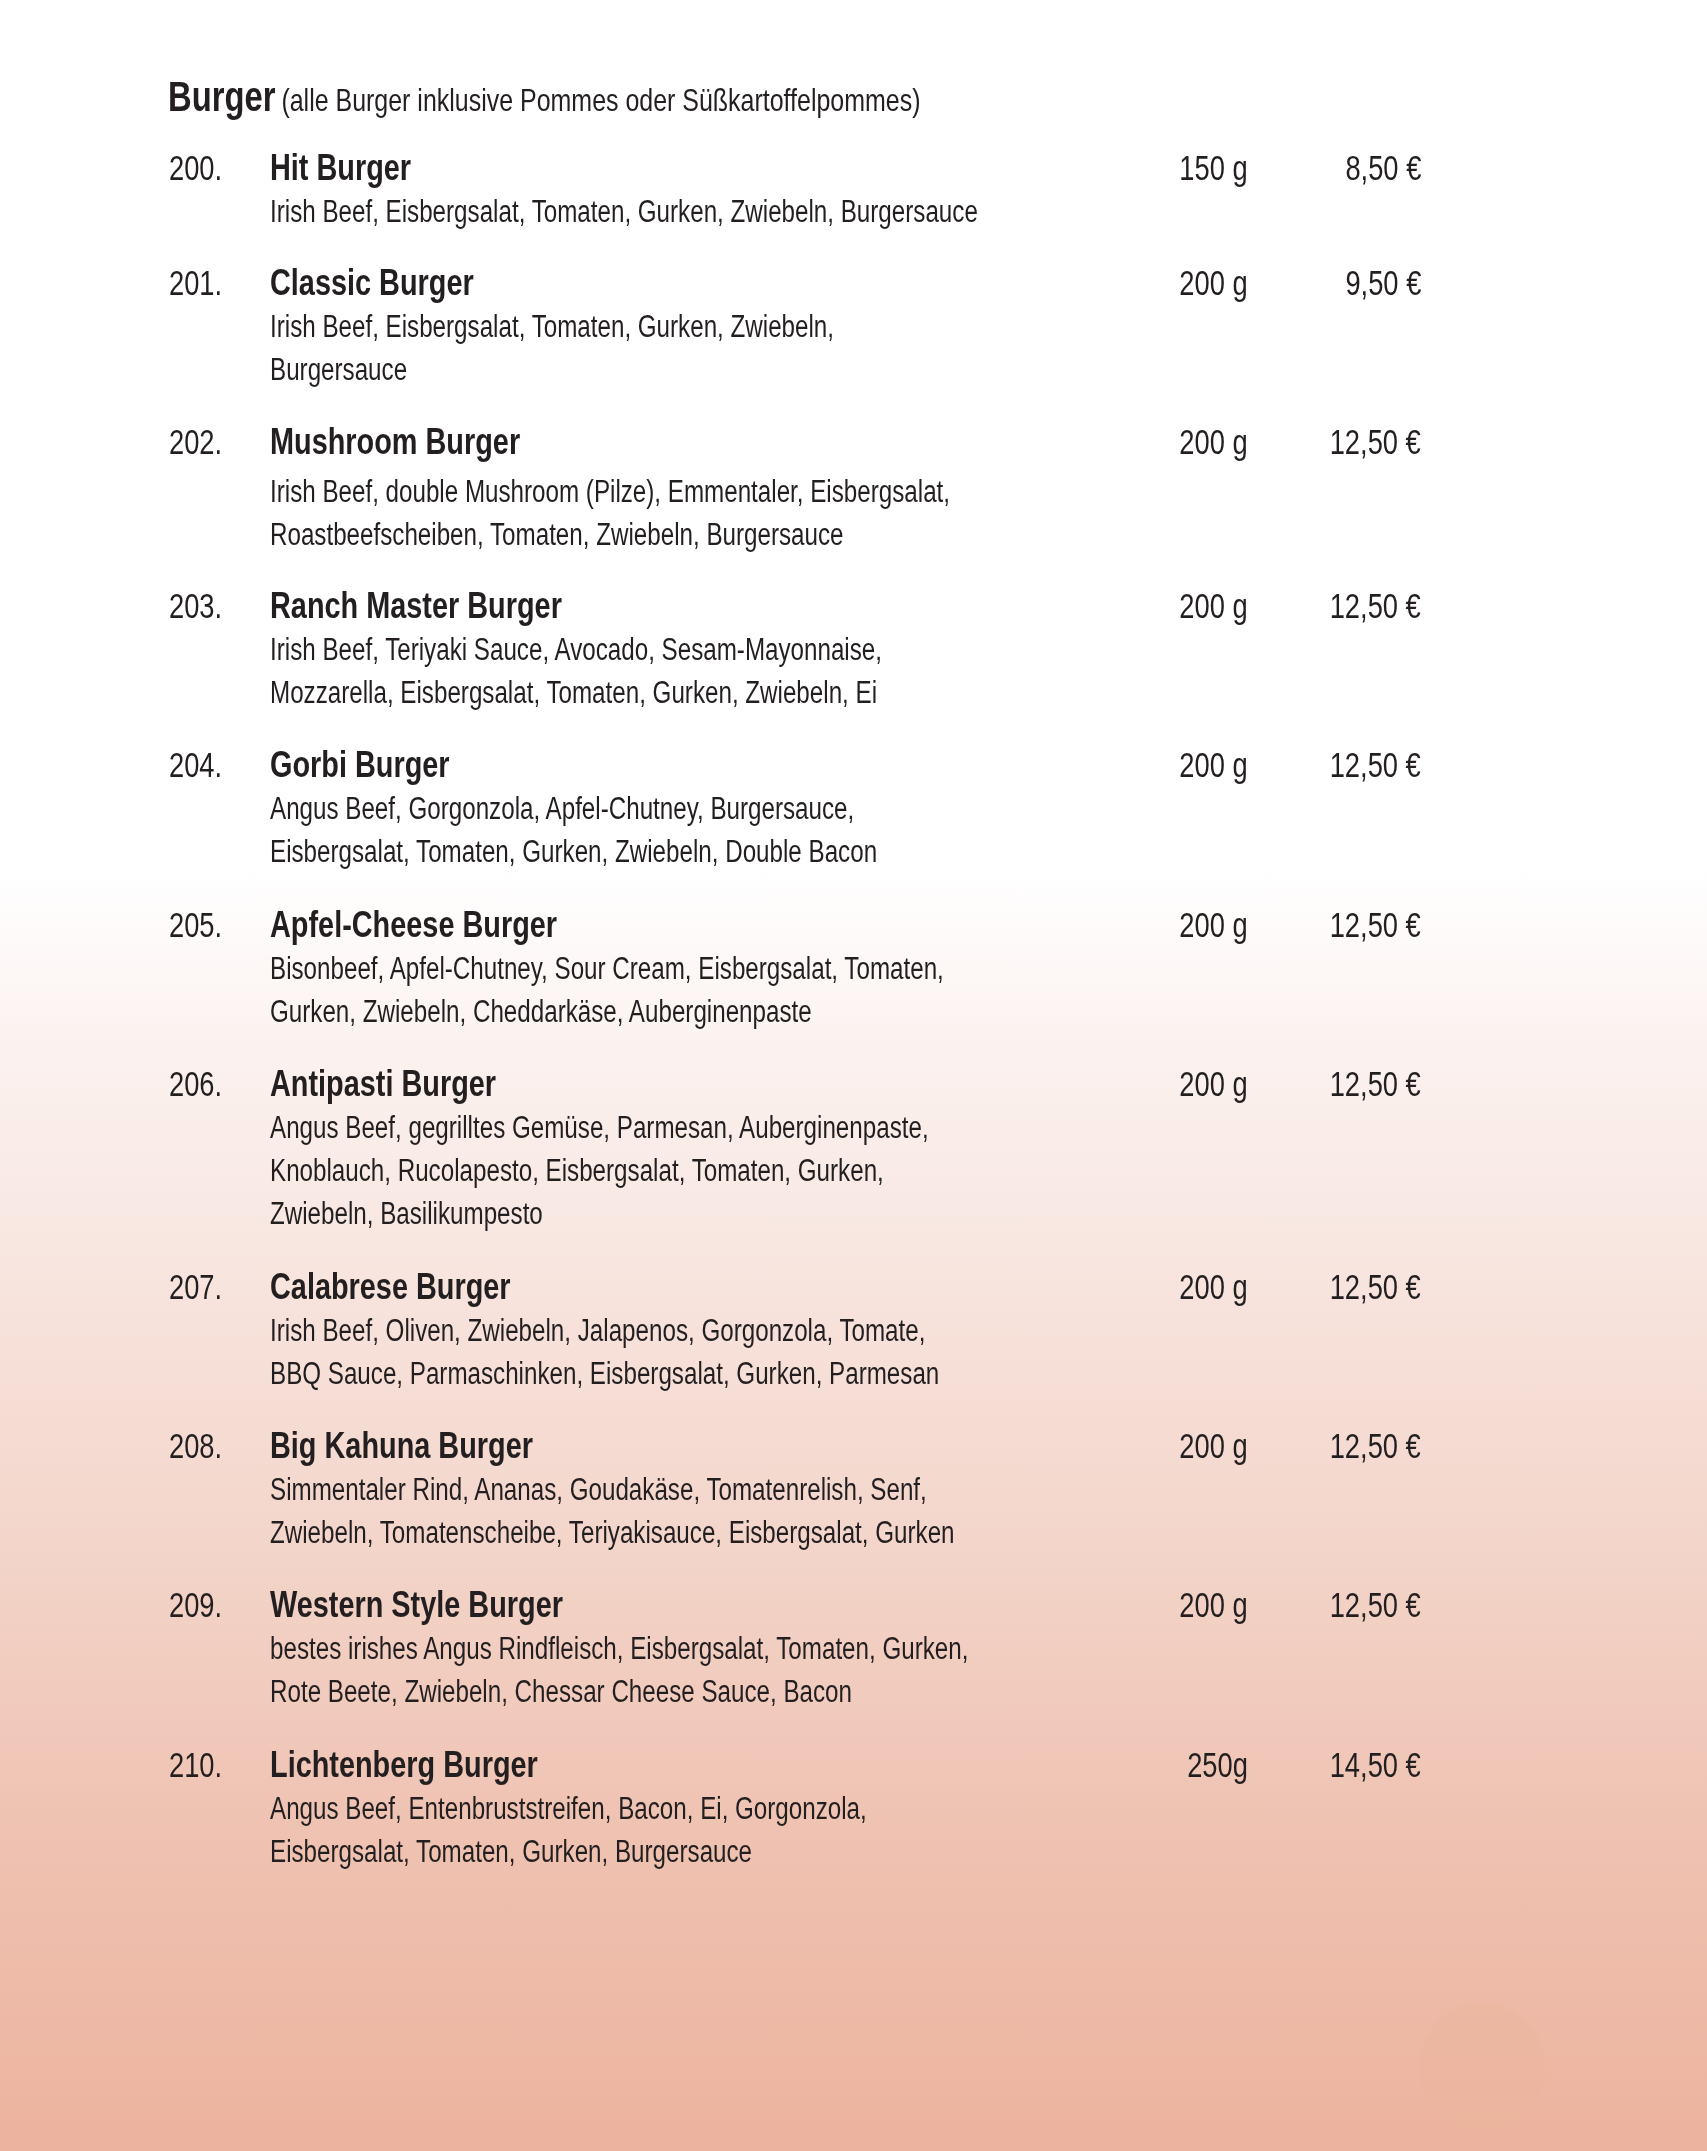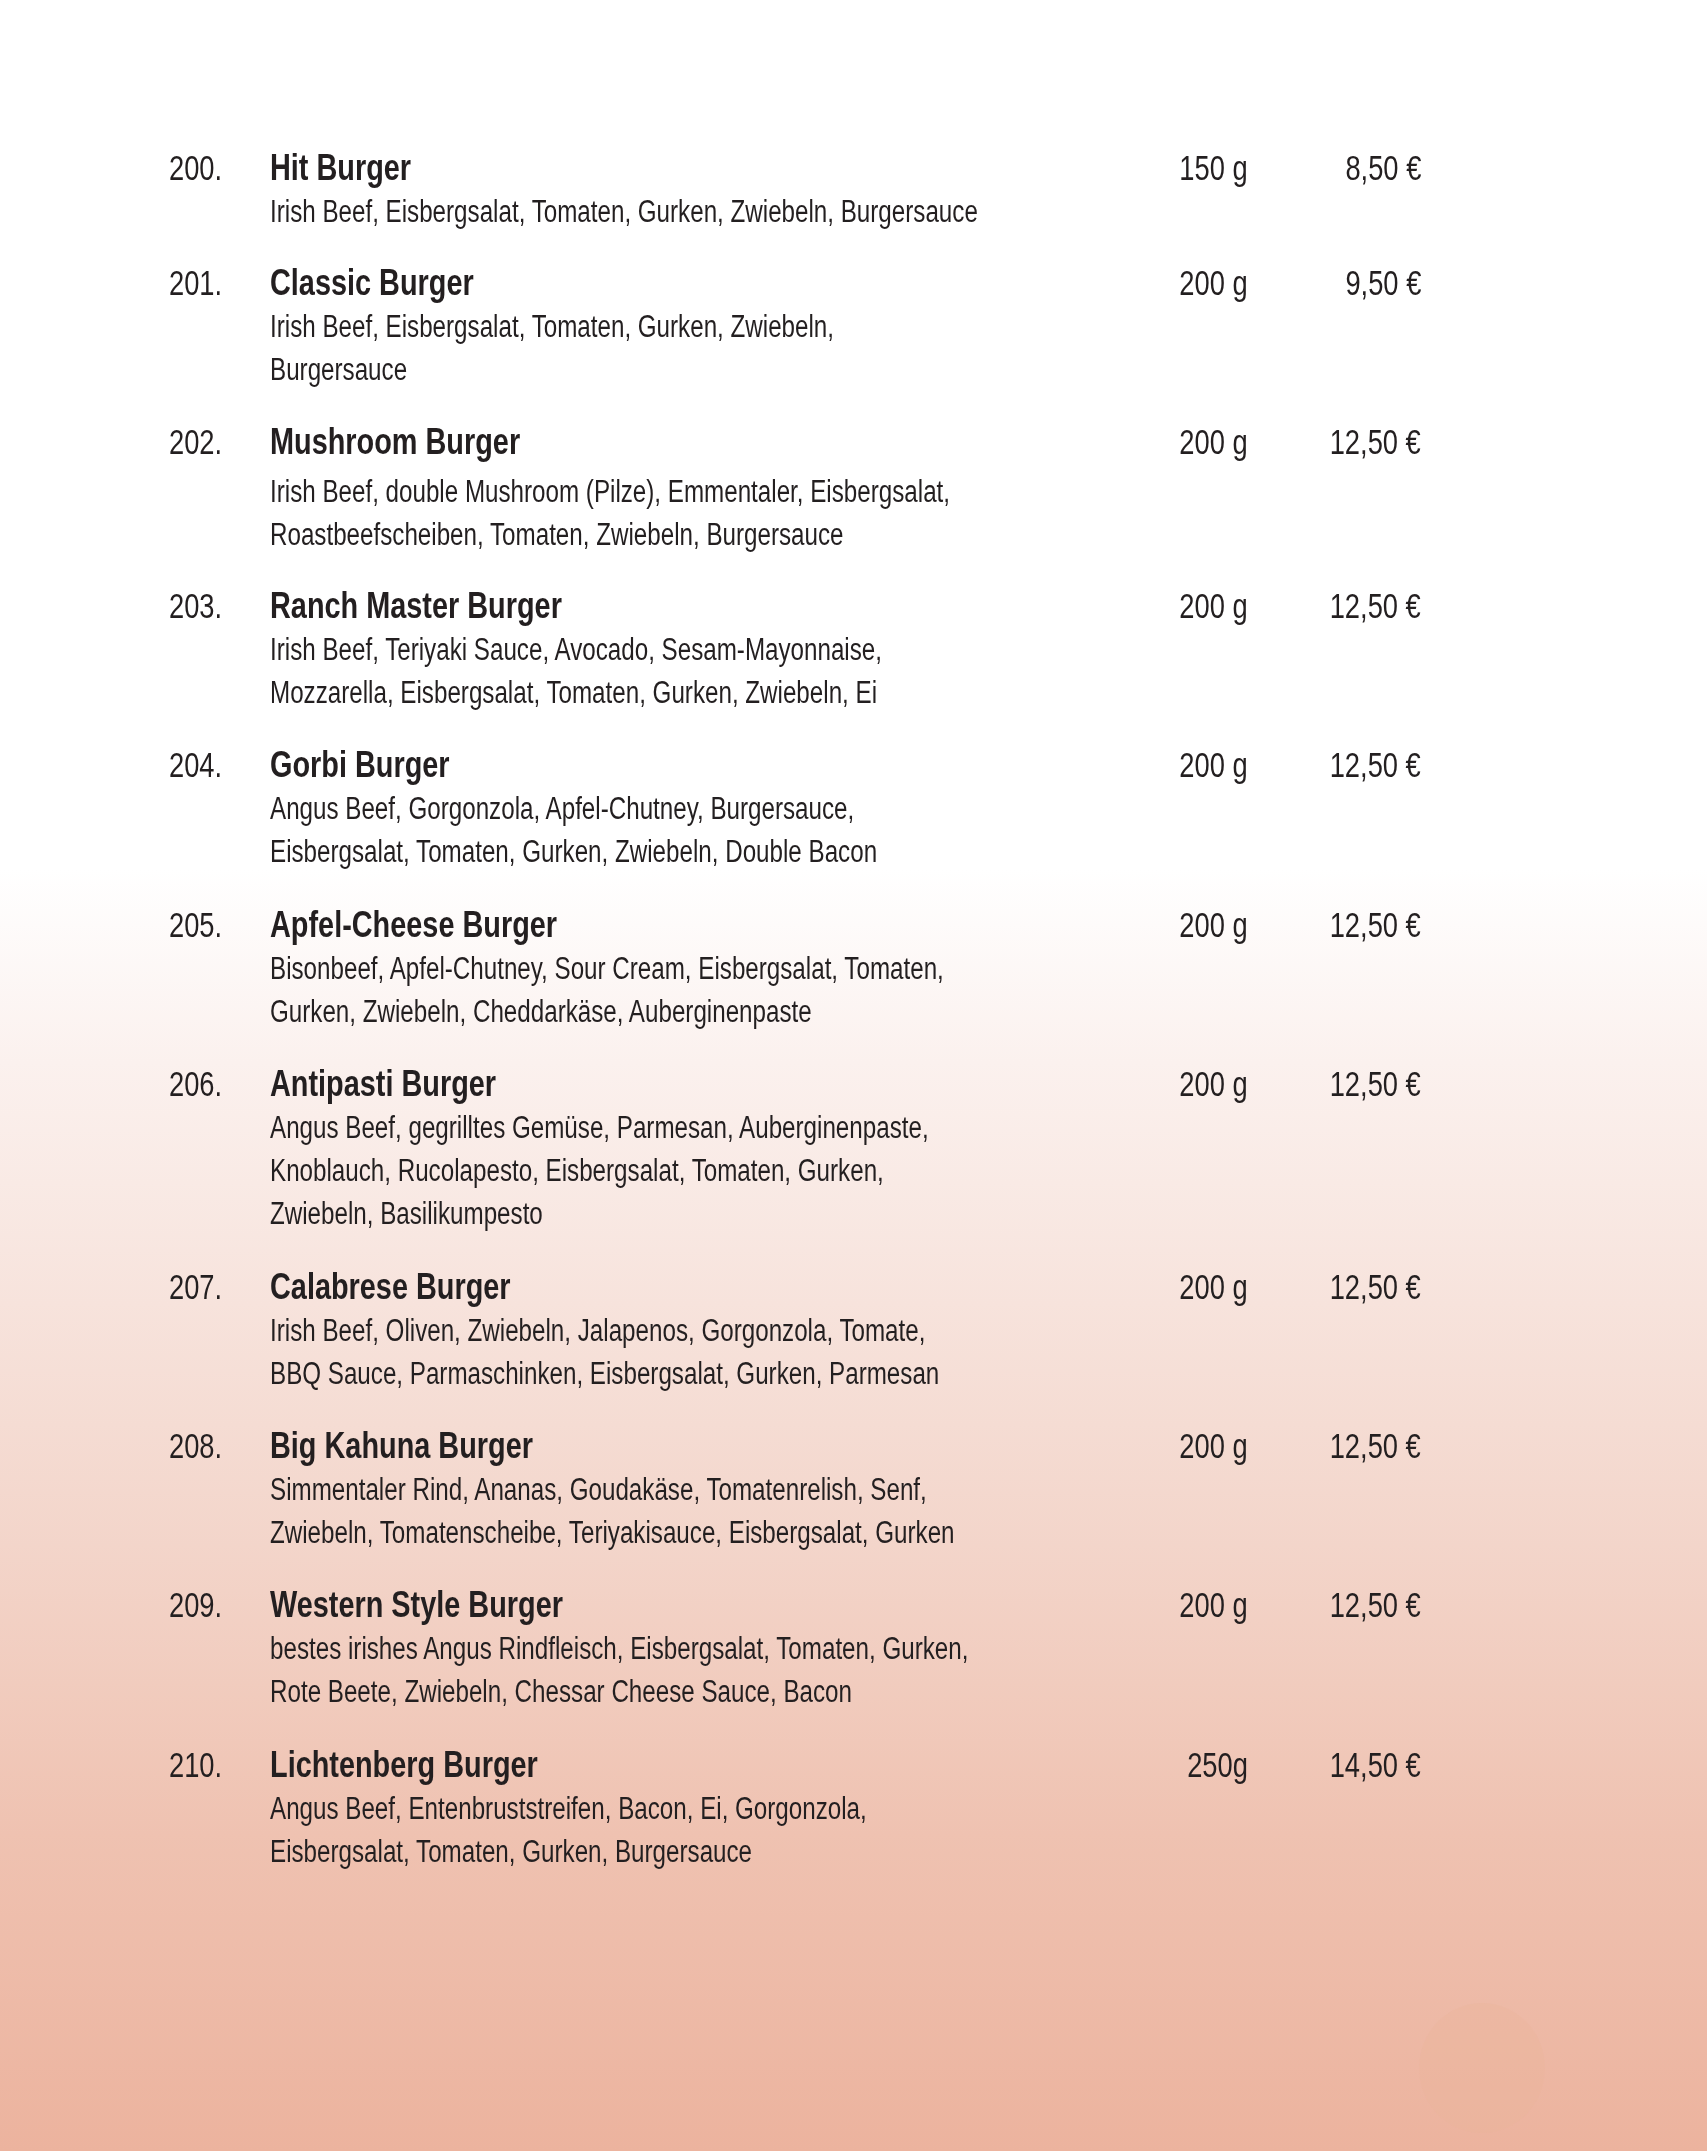--- a/index.html
+++ b/index.html
@@ -25,20 +25,25 @@
   .weight { position: absolute; right: 459px; top: 0; font-size: 35px; line-height: 44px; text-align: right; }
   .price { position: absolute; right: 286px; top: 0; font-size: 35px; line-height: 44px; text-align: right; }
   .blob { position: absolute; left: 1419px; top: 2003px; width: 126px; height: 130px; border-radius: 50%;
           background: #ebb49c; opacity: 0.35; }
 </style>
 </head>
 <body>
 
 <div class="page">
 
+  <div class="header">
+    <span class="cond">
+      <span class="title">Burger</span><span class="sub">(alle Burger inklusive Pommes oder Süßkartoffelpommes)</span>
+    </span>
+  </div>
 
   <div id="rows">
 
     <div class="row" style="top:146px">
       <span class="num cond">200.</span>
       <span class="name cond">Hit Burger</span>
       <span class="weight cond-r">150 g</span>
       <span class="price cond-r">8,50 €</span>
       <div class="desc cond">
         <span class="line">Irish Beef, Eisbergsalat, Tomaten, Gurken, Zwiebeln, Burgersauce</span>

